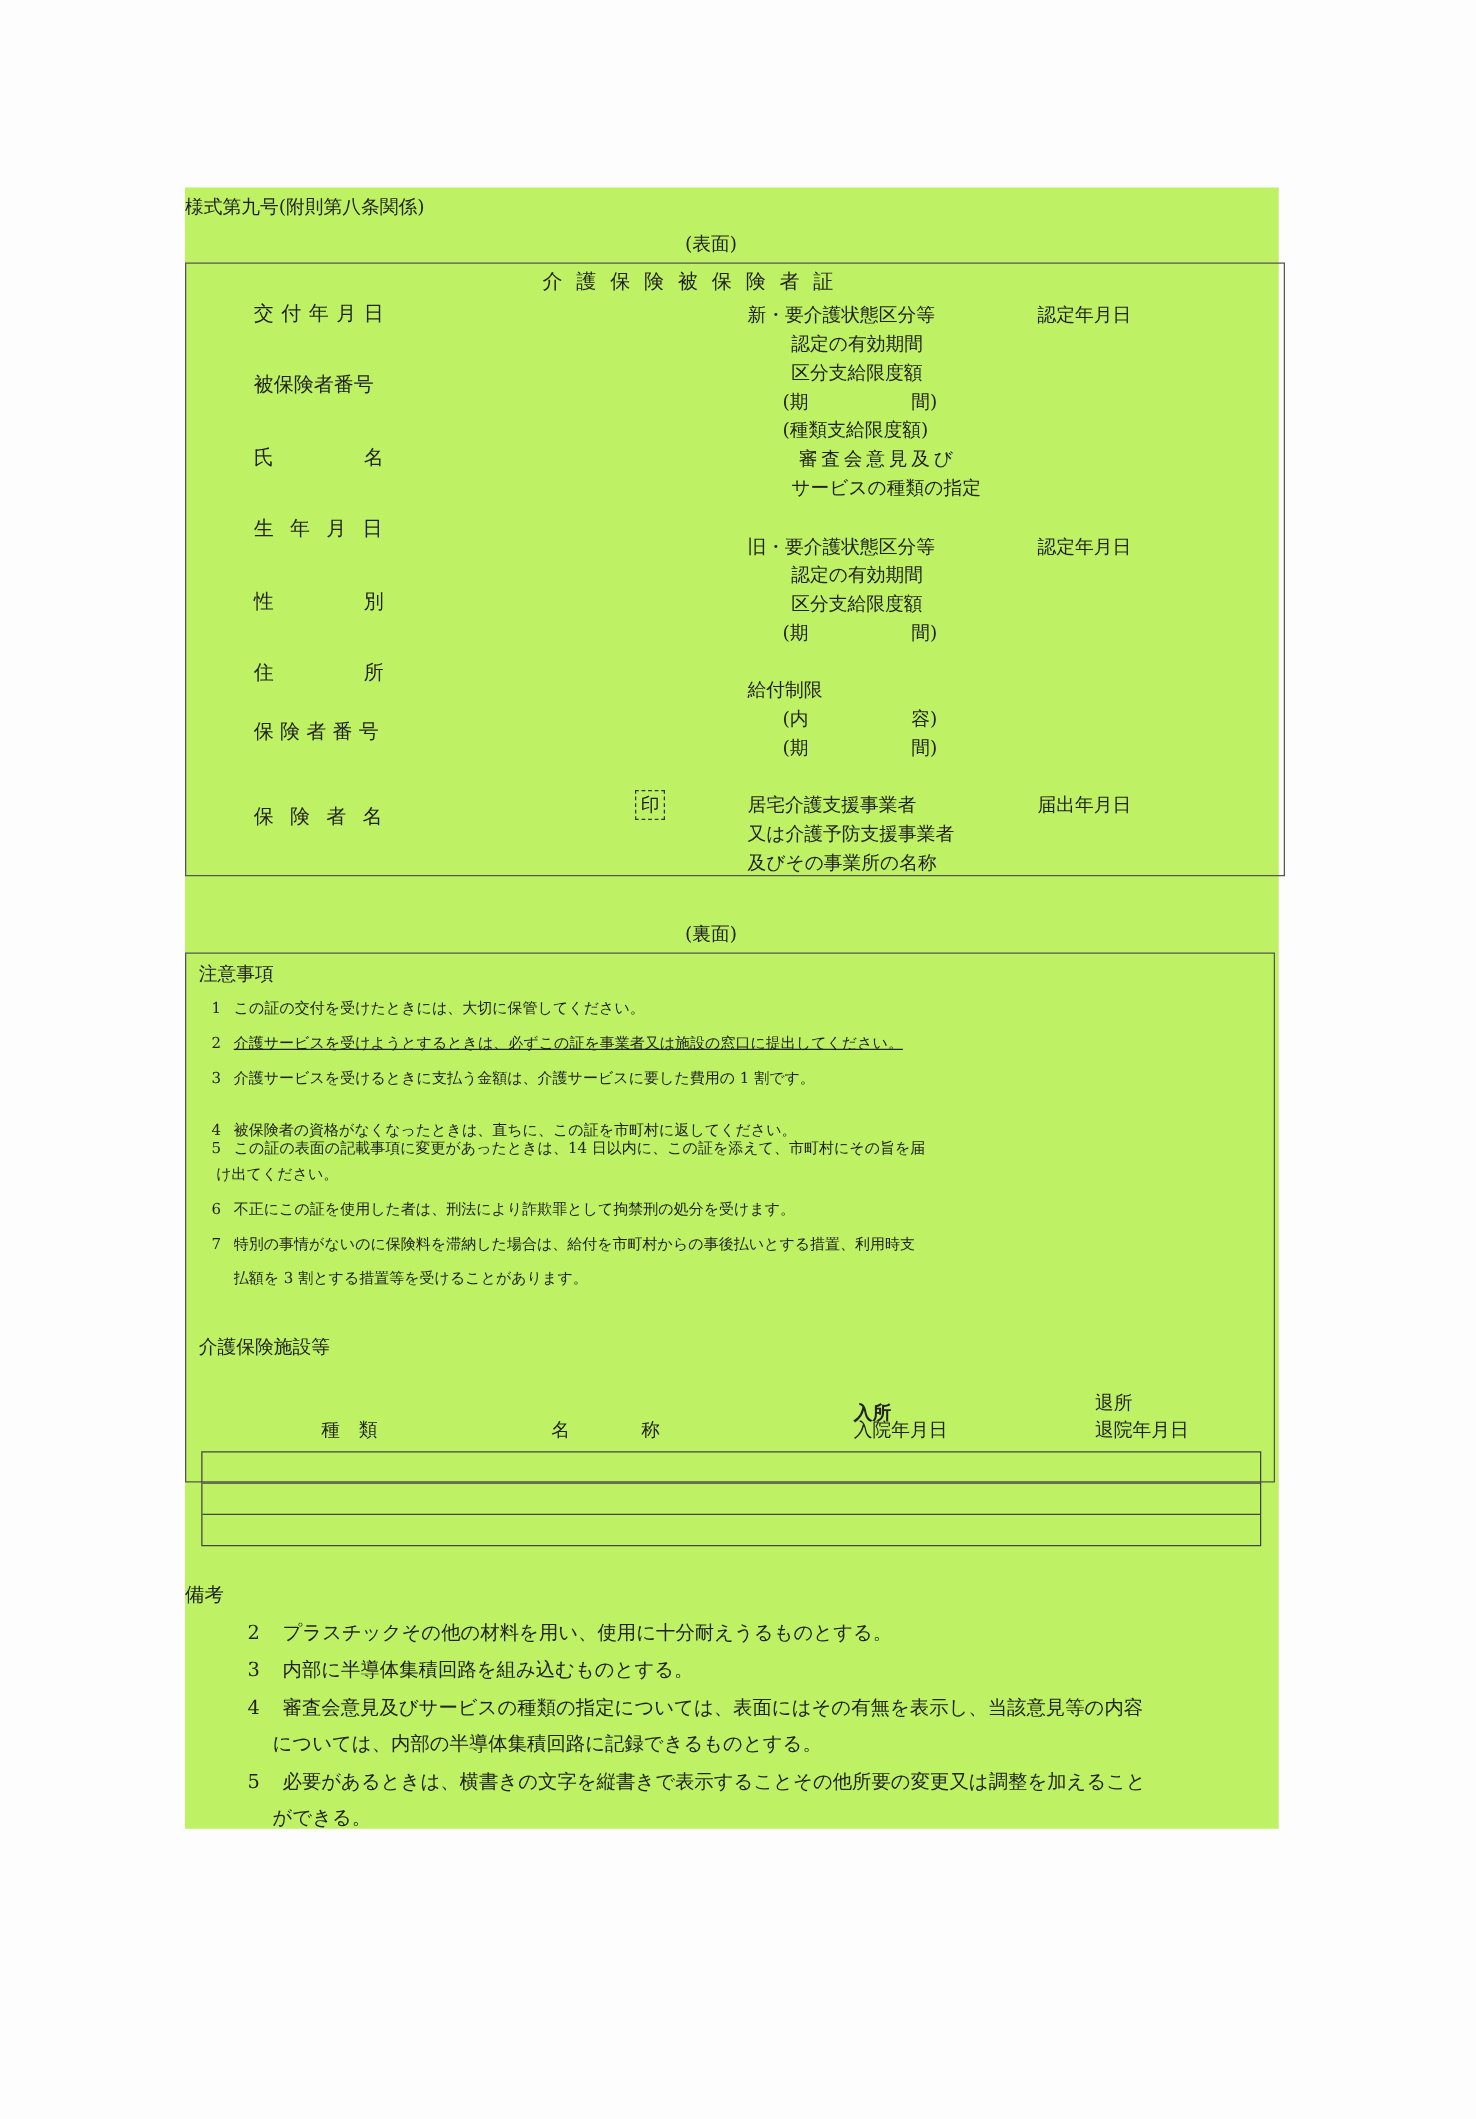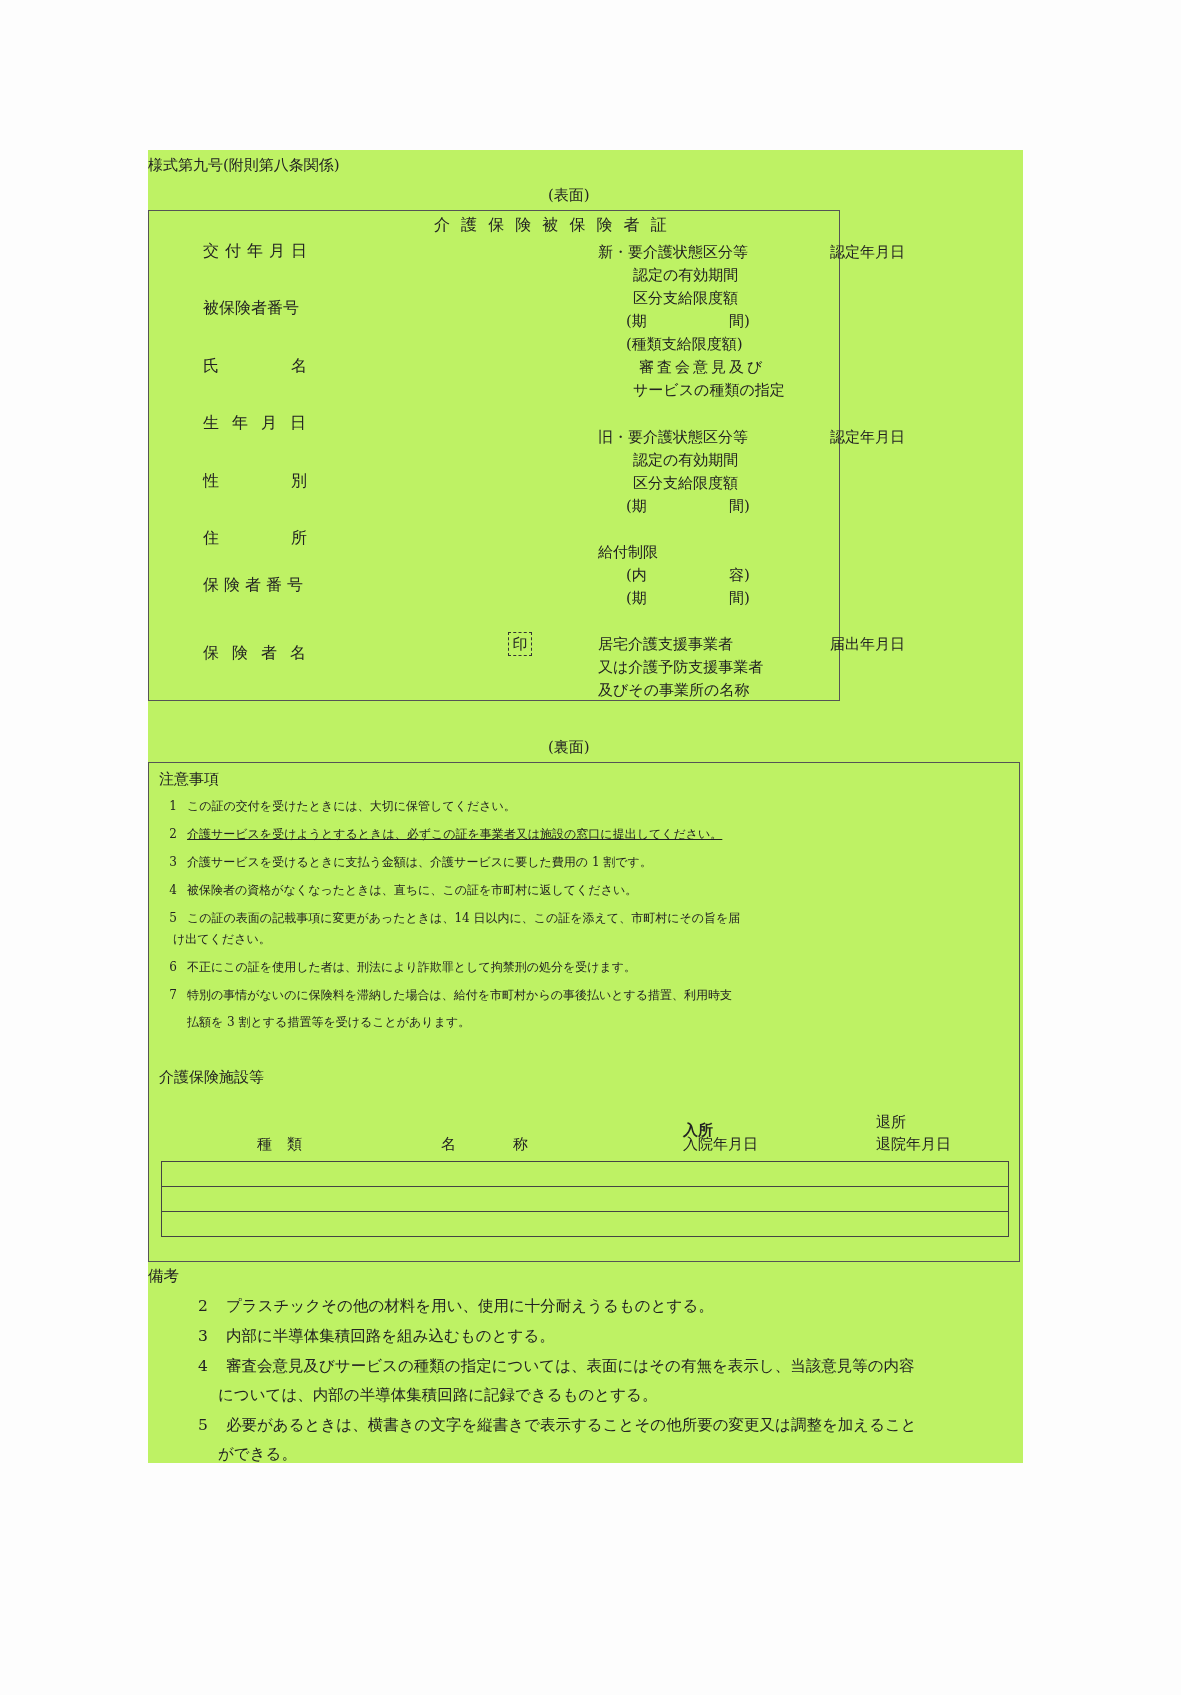--- a/index.html
+++ b/index.html
@@ -25,32 +25,32 @@
     }
     .abs { position: absolute; white-space: nowrap; }
     .t15 { font-size: 15px; line-height: 18px; }
     .t16 { font-size: 16px; line-height: 19px; }
 
     
     .front-box {
       position: absolute;
       left: 0px;
       top: 60px;
-      width: 692px;
+      width: 880px;
       height: 491px;
       border: 1.5px solid #555;
       box-sizing: border-box;
       padding-left: 28px;
     }
     .back-box {
       position: absolute;
       left: 0px;
       top: 612px;
       width: 872px;
-      height: 500px;
+      height: 424px;
       border: 1.5px solid #555;
       box-sizing: border-box;
     }
     .spaced { letter-spacing: 0; display: flex; justify-content: space-between; }
     .seal {
       position: absolute;
       width: 22px;
       height: 22px;
       border: 1.5px dashed #333;
       font-size: 15px;
@@ -139,21 +139,21 @@
   </div>
 
   <div class="abs t15" style="left:400px; top:588px;">(裏面)</div>
 
   <div class="back-box">
     <div class="abs t15" style="left:10px; top:7px;">注意事項</div>
 
     <div class="notice-item" style="top:34px;"><span class="notice-num">1</span><span>この証の交付を受けたときには、大切に保管してください。</span></div>
     <div class="notice-item" style="top:62px;text-decoration:underline;"><span class="notice-num">2</span><span>介護サービスを受けようとするときは、必ずこの証を事業者又は施設の窓口に提出してください。</span></div>
     <div class="notice-item" style="top:90px;"><span class="notice-num">3</span><span>介護サービスを受けるときに支払う金額は、介護サービスに要した費用の 1 割です。</span></div>
-    <div class="notice-item" style="top:118px;"><span class="notice-num">4</span><span>被保険者の資格がなくなったときは、直ちに、この証を市町村に返してください。</span></div>
+    <div class="notice-item" style="top:132px;"><span class="notice-num">4</span><span>被保険者の資格がなくなったときは、直ちに、この証を市町村に返してください。</span></div>
     <div class="notice-item" style="top:146px;"><span class="notice-num">5</span><span>この証の表面の記載事項に変更があったときは、14 日以内に、この証を添えて、市町村にその旨を届</span></div>
     <div class="notice-item" style="top:167px; left:24px;">け出てください。</div>
     <div class="notice-item" style="top:195px;"><span class="notice-num">6</span><span>不正にこの証を使用した者は、刑法により詐欺罪として拘禁刑の処分を受けます。</span></div>
     <div class="notice-item" style="top:223px;"><span class="notice-num">7</span><span>特別の事情がないのに保険料を滞納した場合は、給付を市町村からの事後払いとする措置、利用時支</span></div>
     <div class="notice-item" style="top:250px; left:38px;">払額を 3 割とする措置等を受けることがあります。</div>
 
     <div class="abs t15" style="left:10px; top:305px;">介護保険施設等</div>
 
     <div class="abs t15" style="left:534px; top:358px;font-weight:bold;">入所</div>
     <div class="abs t15" style="left:534px; top:372px;">入院年月日</div>

